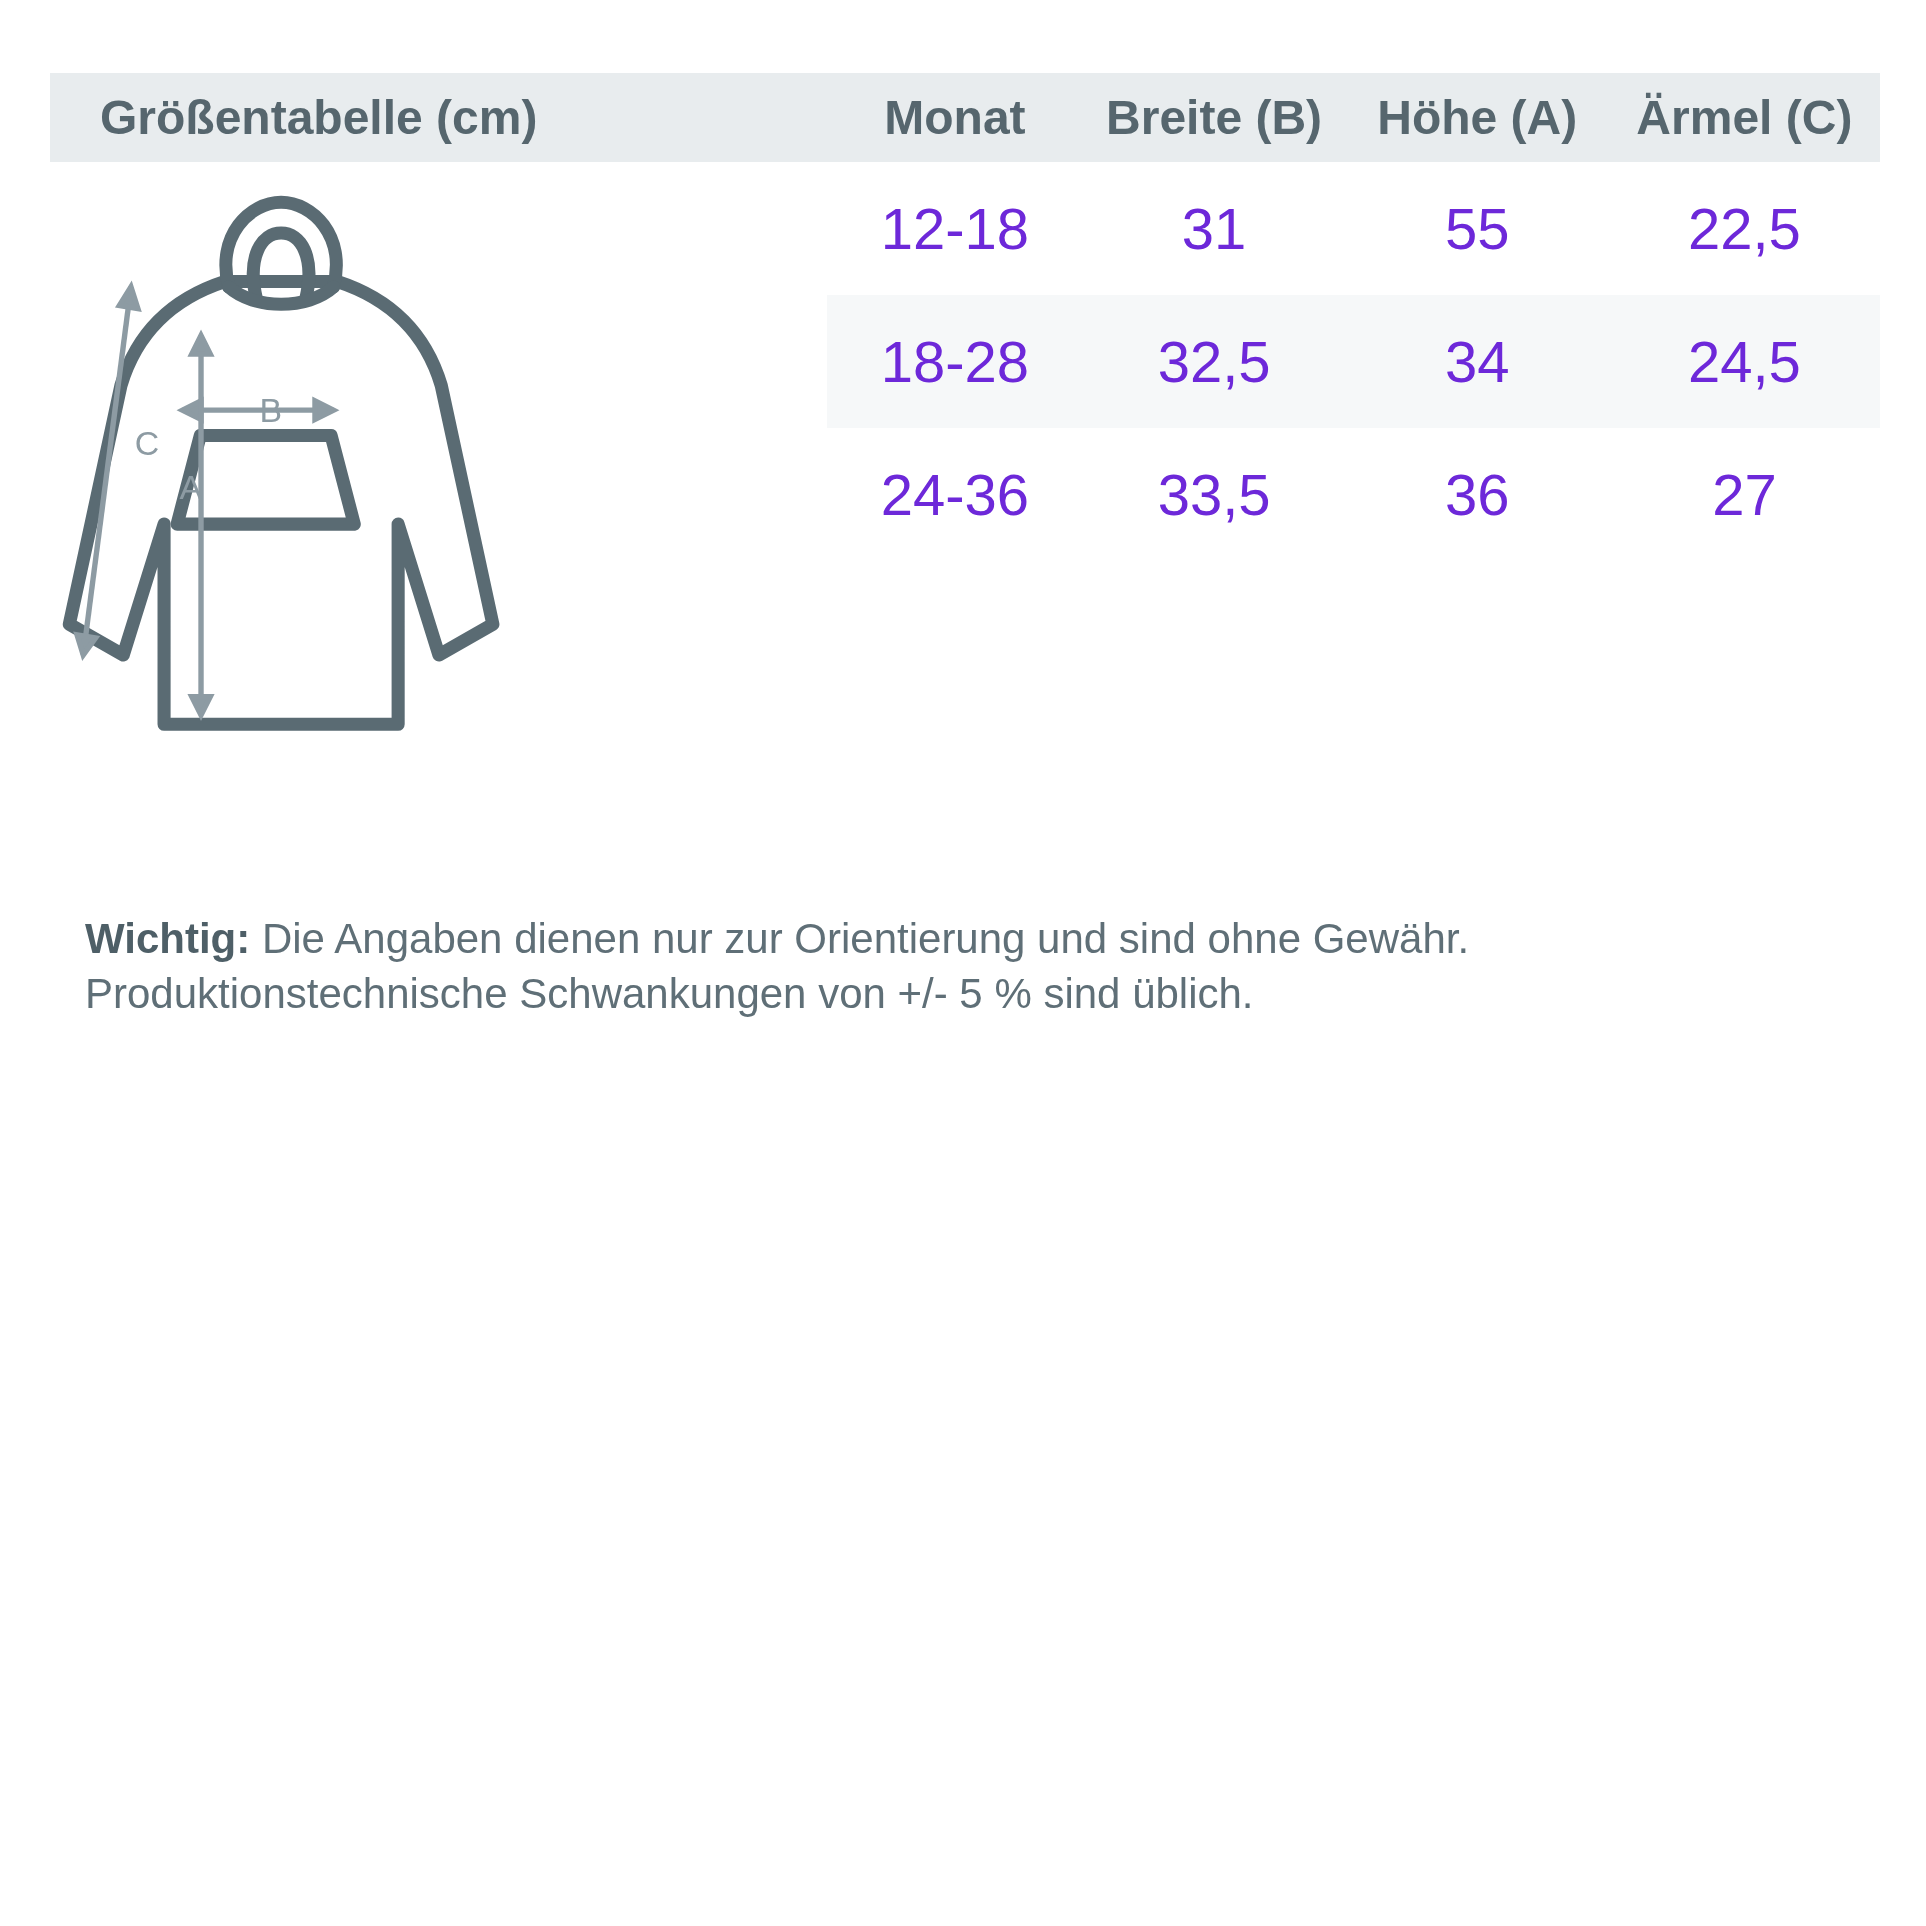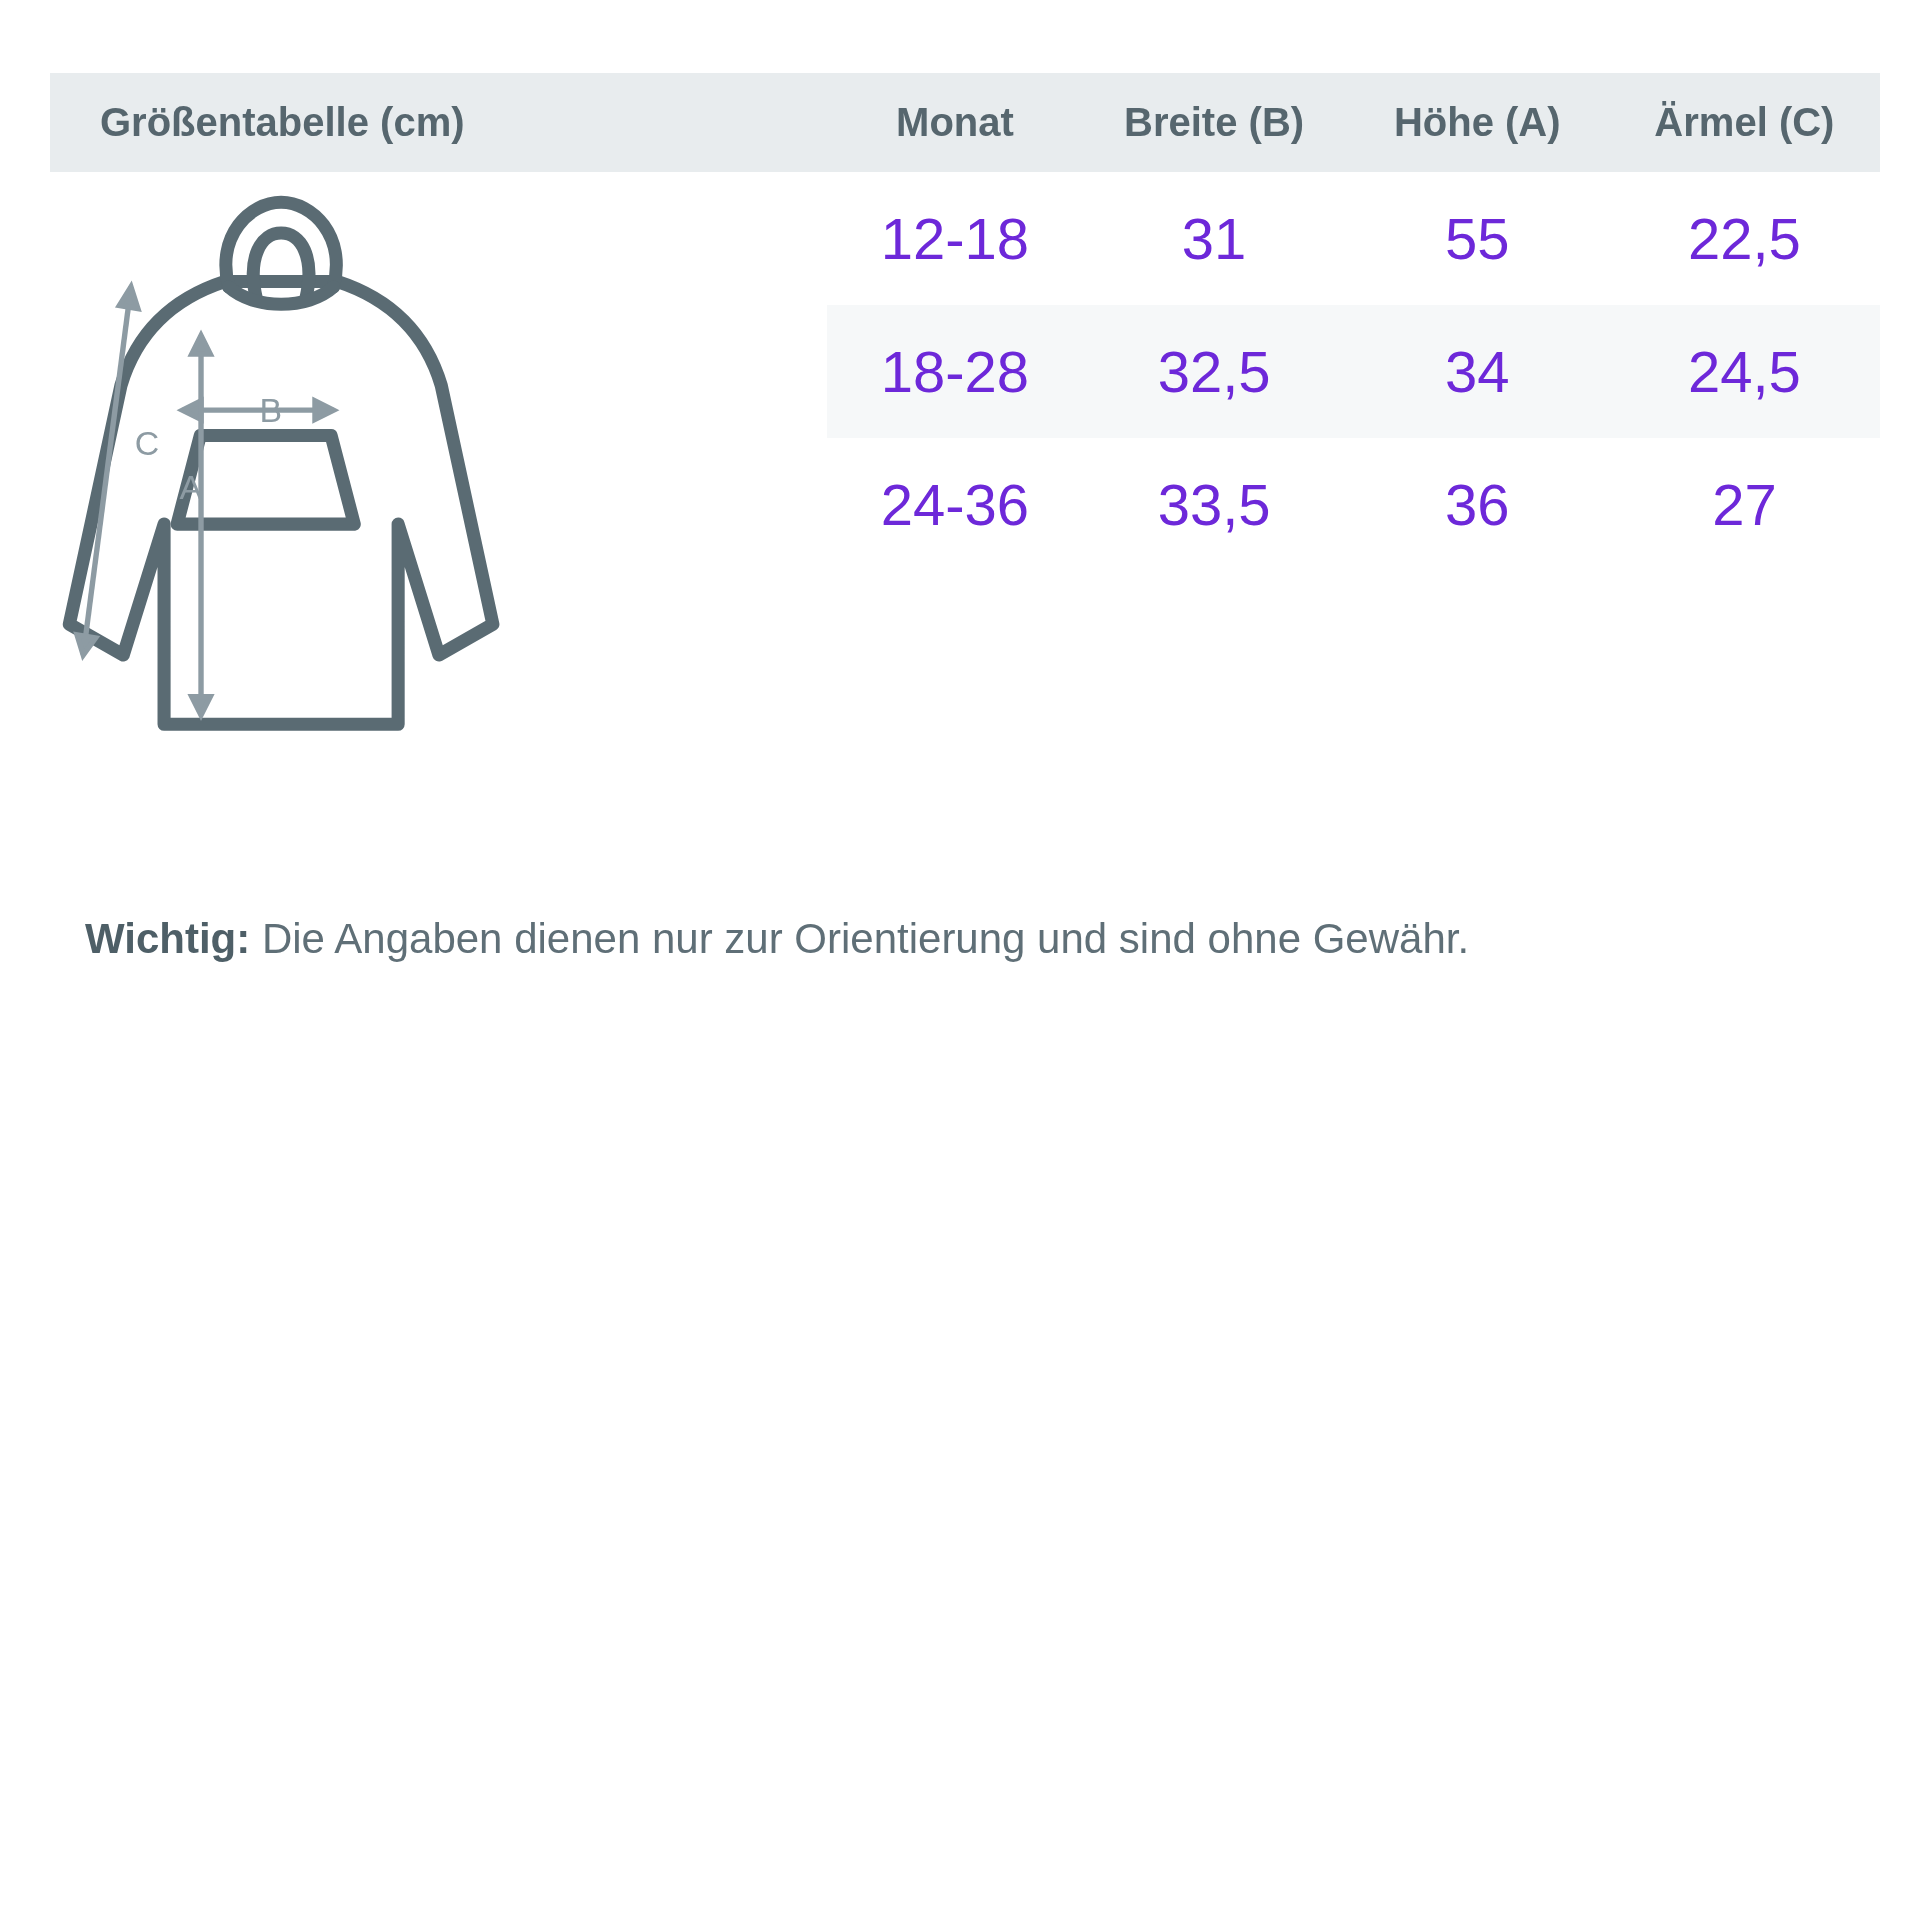--- a/index.html
+++ b/index.html
@@ -31,22 +31,22 @@
   }
 
   table.size-table {
     width: 100%;
     border-collapse: collapse;
     table-layout: fixed;
   }
 
   table.size-table thead th {
     background: #e8ecee;
-    height: 99px;
-    font-size: 40px;
+    height: 89px;
+    font-size: 48px;
     font-weight: bold;
     color: #56666e;
     vertical-align: middle;
     padding: 0;
   }
 
   th.col-title {
     text-align: left;
     padding-left: 50px !important;
     width: 724px;
@@ -208,16 +208,17 @@
       <g fill="#8d9ba3" font-family="Liberation Sans, sans-serif" font-size="44">
         <text x="272" y="298">B</text>
         <text x="168" y="398">A</text>
         <text x="110" y="340">C</text>
       </g>
     </svg>
   </div>
 
   <div class="note">
     <b>Wichtig:</b><span> Die Angaben dienen nur zur Orientierung und sind ohne Gewähr.</span><br>
+    <span>Produktionstechnische Schwankungen von +/- 5 % sind üblich.</span>
   </div>
 
 </div>
 
 
 </body></html>

